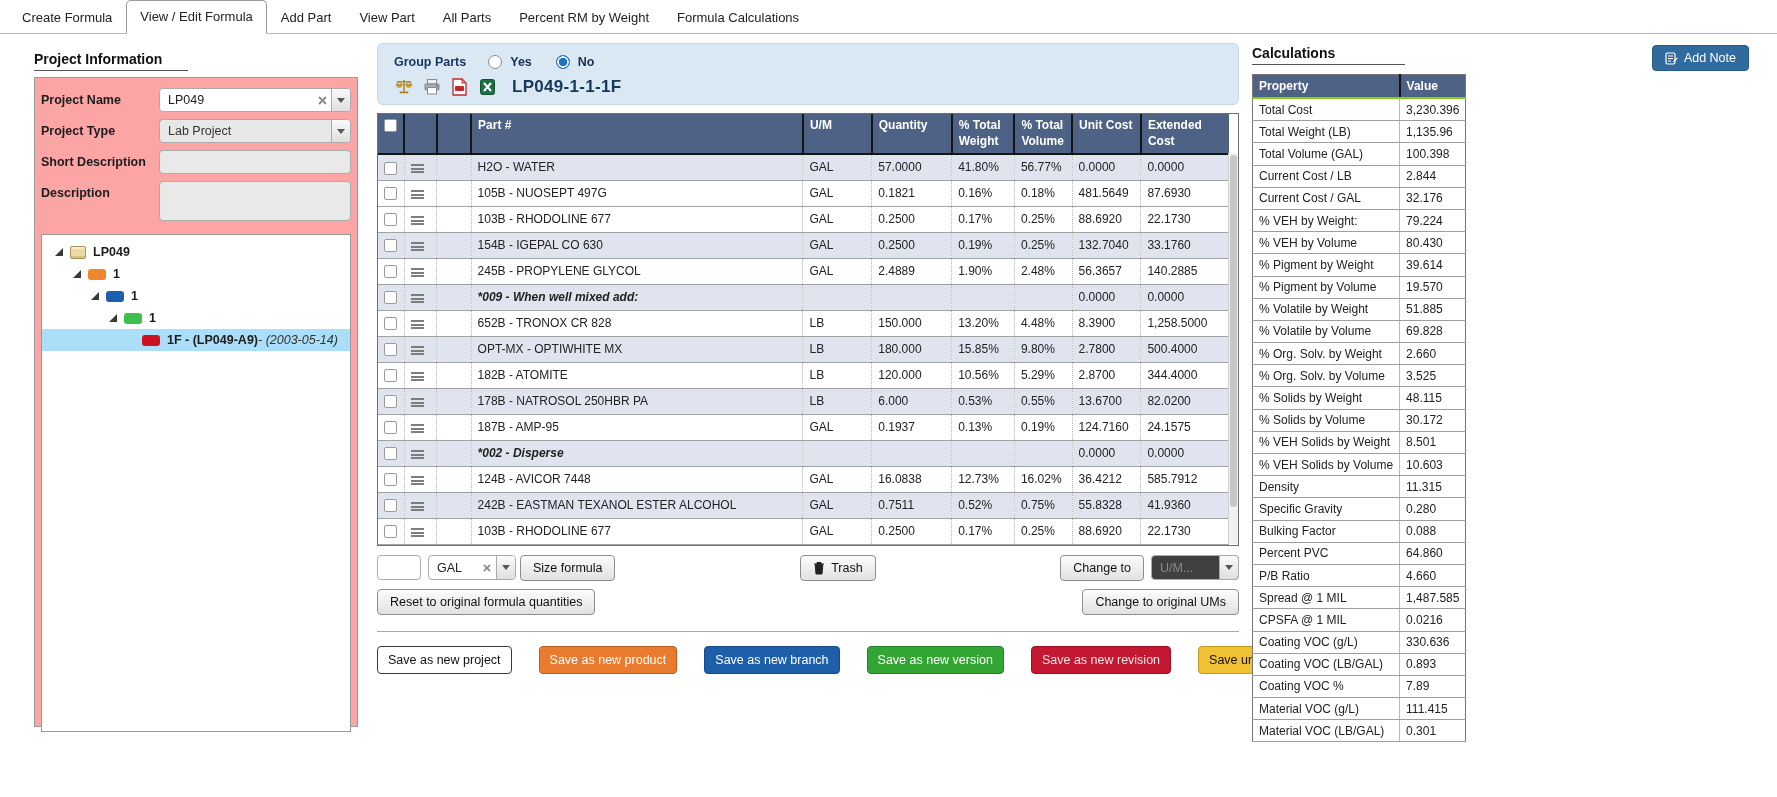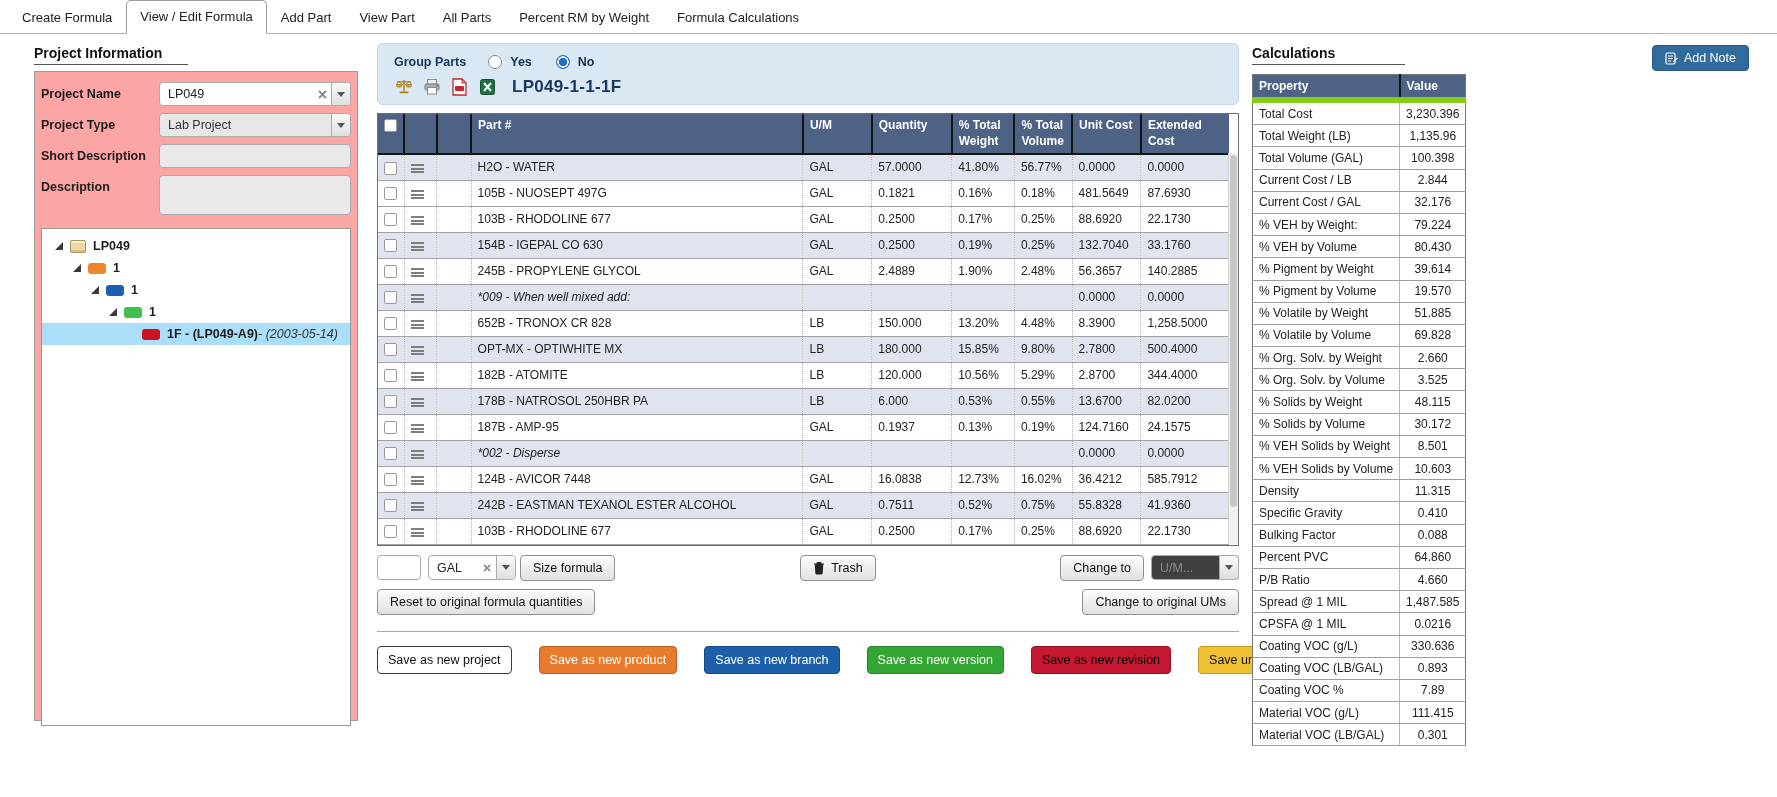--- a/index.html
+++ b/index.html
@@ -12,21 +12,21 @@
   html,body{width:1777px; height:797px; background:#fff;
     font-family:"Liberation Sans","DejaVu Sans",sans-serif; font-size:13px; color:#222;}
   .stage{position:relative; width:1777px; height:797px; overflow:hidden; background:#fff;}
 
   
   .tabbar{display:flex; align-items:flex-end; height:34px; border-bottom:1px solid #b5b5b5; padding-left:8px; background:#fff;}
   .tab{padding:8px 13px 9px; font-size:13px; color:#222; cursor:pointer; border:1px solid transparent; border-bottom:none; border-radius:5px 5px 0 0; margin-bottom:-1px; white-space:nowrap;}
   .tab.active{border-color:#9a9a9a; background:#fff; border-bottom:1px solid #fff;}
 
   
-  .left-panel{position:absolute; left:34px; top:45px; width:324px;}
+  .left-panel{position:absolute; left:34px; top:51px; width:324px;}
   .panel-heading{font-size:14px; font-weight:bold; color:#111; border-bottom:1px solid #555; display:inline-block; padding:0 26px 3px 0;}
   .left-box{border:1px solid #9a9a9a; margin-top:6px; padding:10px 6px 6px 6px; height:650px; background:#fca5a5;}
   .frow{display:flex; margin-bottom:7px;}
   .flabel{width:118px; font-size:12.5px; font-weight:bold; padding-top:5px; color:#1c1c1c;}
   .fctrl{flex:1;}
   .combo{display:flex; align-items:center; border:1px solid #ababab; border-radius:4px; background:#fff; height:24px; overflow:hidden;}
   .combo .ctext{flex:1; padding:0 8px; font-size:12.5px; color:#222; white-space:nowrap;}
   .combo .cclear{width:18px; display:flex; align-items:center; justify-content:center; cursor:pointer;}
   .combo .cbtn{width:19px; height:100%; border-left:1px solid #ababab; background:linear-gradient(#fafafa,#dfdfdf); display:flex; align-items:center; justify-content:center; cursor:pointer;}
   .arrow-down{width:0; height:0; border-left:4px solid transparent; border-right:4px solid transparent; border-top:5px solid #555;}
@@ -66,21 +66,21 @@
   .table-wrap{position:relative; margin-top:8px; width:862px; border:1px solid #6f6f6f; background:#fff;}
   table.parts{border-collapse:collapse; table-layout:fixed; width:851px; font-size:12px;}
   .c-check{width:26px;} .c-drag{width:32px;} .c-blank{width:34px;} .c-part{width:328px;}
   .c-um{width:68px;} .c-qty{width:79px;} .c-pw{width:62px;} .c-pv{width:57px;} .c-uc{width:68px;} .c-ec{width:87px;}
   table.parts thead th{background:var(--header-bg); color:#fff; font-weight:bold; text-align:left; vertical-align:top; padding:4px 6px; border-right:2px solid #151515; border-bottom:2px solid #151515; height:37px; line-height:1.3;}
   table.parts thead th:last-child{border-right:none;}
   table.parts tbody td{height:26px; padding:2px 6px; border-bottom:1px solid #a2a2a2; border-right:1px dotted #b3b3b3; white-space:nowrap; overflow:hidden;}
   table.parts tbody td:last-child{border-right:none;}
   tr.prow{background:#fff;}
   tr.prow.shade{background:var(--row-alt);}
-  tr.prow.grp td.c-part{font-weight:normal; font-style:italic;}
+  tr.prow.grp td.c-part{font-weight:bold; font-style:italic;}
   .cb{width:13px; height:13px; border:1px solid #9a9a9a; border-radius:2px; background:#fff; display:inline-block; vertical-align:middle; cursor:pointer;}
   .drag-icon{display:inline-block; width:13px; height:9px; border-top:2px solid #7d7d7d; border-bottom:2px solid #7d7d7d; position:relative; vertical-align:middle; cursor:grab;}
   .drag-icon::after{content:""; position:absolute; left:0; right:0; top:2.5px; height:2px; background:#7d7d7d;}
   .vscroll{position:absolute; top:39px; right:0; bottom:1px; width:10px; background:#f1f1f1; border-left:1px solid #cfcfcf;}
   .vscroll .thumb{position:absolute; top:2px; left:1px; width:7px; height:90%; background:#c7c7c7; border-radius:4px;}
 
   
   .ctrl-row1{display:flex; align-items:center; margin-top:9px;}
   .ctrl-row2{display:flex; align-items:center; justify-content:space-between; margin-top:8px;}
   .gbtn{background:linear-gradient(#fcfcfc,#e1e1e1); border:1px solid #8f8f8f; border-radius:4px; padding:5px 12px; font-size:12.5px; font-family:inherit; color:#111; cursor:pointer; white-space:nowrap;}
@@ -92,31 +92,31 @@
   .combo.disabled .ctext{color:#8a8a8a;}
   .sep-line{border:none; border-top:1px solid #a8a8a8; margin:16px 0 0;}
 
   
   .save-row{display:flex; gap:27px; margin-top:14px;}
   .savebtn{border-radius:4px; padding:6px 10px; font-size:12.5px; font-family:inherit; cursor:pointer; white-space:nowrap;}
   .sv-project{background:#fff; border:1px solid #3c3c3c; color:#111;}
   .sv-product{background:var(--save-product); border:1px solid #b85e1e; color:#fff;}
   .sv-branch{background:var(--save-branch); border:1px solid #164a85; color:#fff;}
   .sv-version{background:var(--save-version); border:1px solid #27822a; color:#fff;}
-  .sv-revision{background:var(--save-revision); border:1px solid #971026; color:#000000;}
+  .sv-revision{background:var(--save-revision); border:1px solid #971026; color:#e5e5e5;}
   .sv-other{background:var(--save-other); border:1px solid #c09a1f; color:#111;}
 
   
   .right-panel{position:absolute; left:1252px; top:45px; width:184px;}
   .right-panel .panel-heading{padding-right:70px;}
   table.calc{border-collapse:collapse; width:184px; margin-top:9px; font-size:12px; border:1px solid #777;}
-  table.calc th{background:var(--header-bg); color:#fff; font-weight:bold; text-align:left; padding:4px 6px; border-right:2px solid #151515; border-bottom:6px solid #84cc16;}
+  table.calc th{background:var(--header-bg); color:#fff; font-weight:bold; text-align:left; padding:4px 6px; border-right:2px solid #151515; border-bottom:2px solid #84cc16;}
   table.calc th:last-child{border-right:none;}
   table.calc td{padding:3.6px 6px; border-bottom:1px solid #9e9e9e; border-right:1px solid #b9b9b9; background:#fff; white-space:nowrap;}
-  table.calc td:last-child{border-right:none; text-align:center;margin-top:40px;}
+  table.calc td:last-child{border-right:none; text-align:left;margin-top:40px;}
 
   .add-note{position:absolute; top:45px; right:28px; display:flex; align-items:center; gap:6px; background:var(--add-note); color:#fff; border:1px solid #265a87; border-radius:4px; padding:5px 12px; font-size:12.5px; font-family:inherit; cursor:pointer;}
 </style>
 </head>
 <body>
 
 <div class="stage">
 
   <div class="tabbar">
 
@@ -668,21 +668,21 @@
             <td>10.603</td>
           </tr>
 
           <tr>
             <td>Density</td>
             <td>11.315</td>
           </tr>
 
           <tr>
             <td>Specific Gravity</td>
-            <td>0.410</td>
+            <td>0.280</td>
           </tr>
 
           <tr>
             <td>Bulking Factor</td>
             <td>0.088</td>
           </tr>
 
           <tr>
             <td>Percent PVC</td>
             <td>64.860</td>

